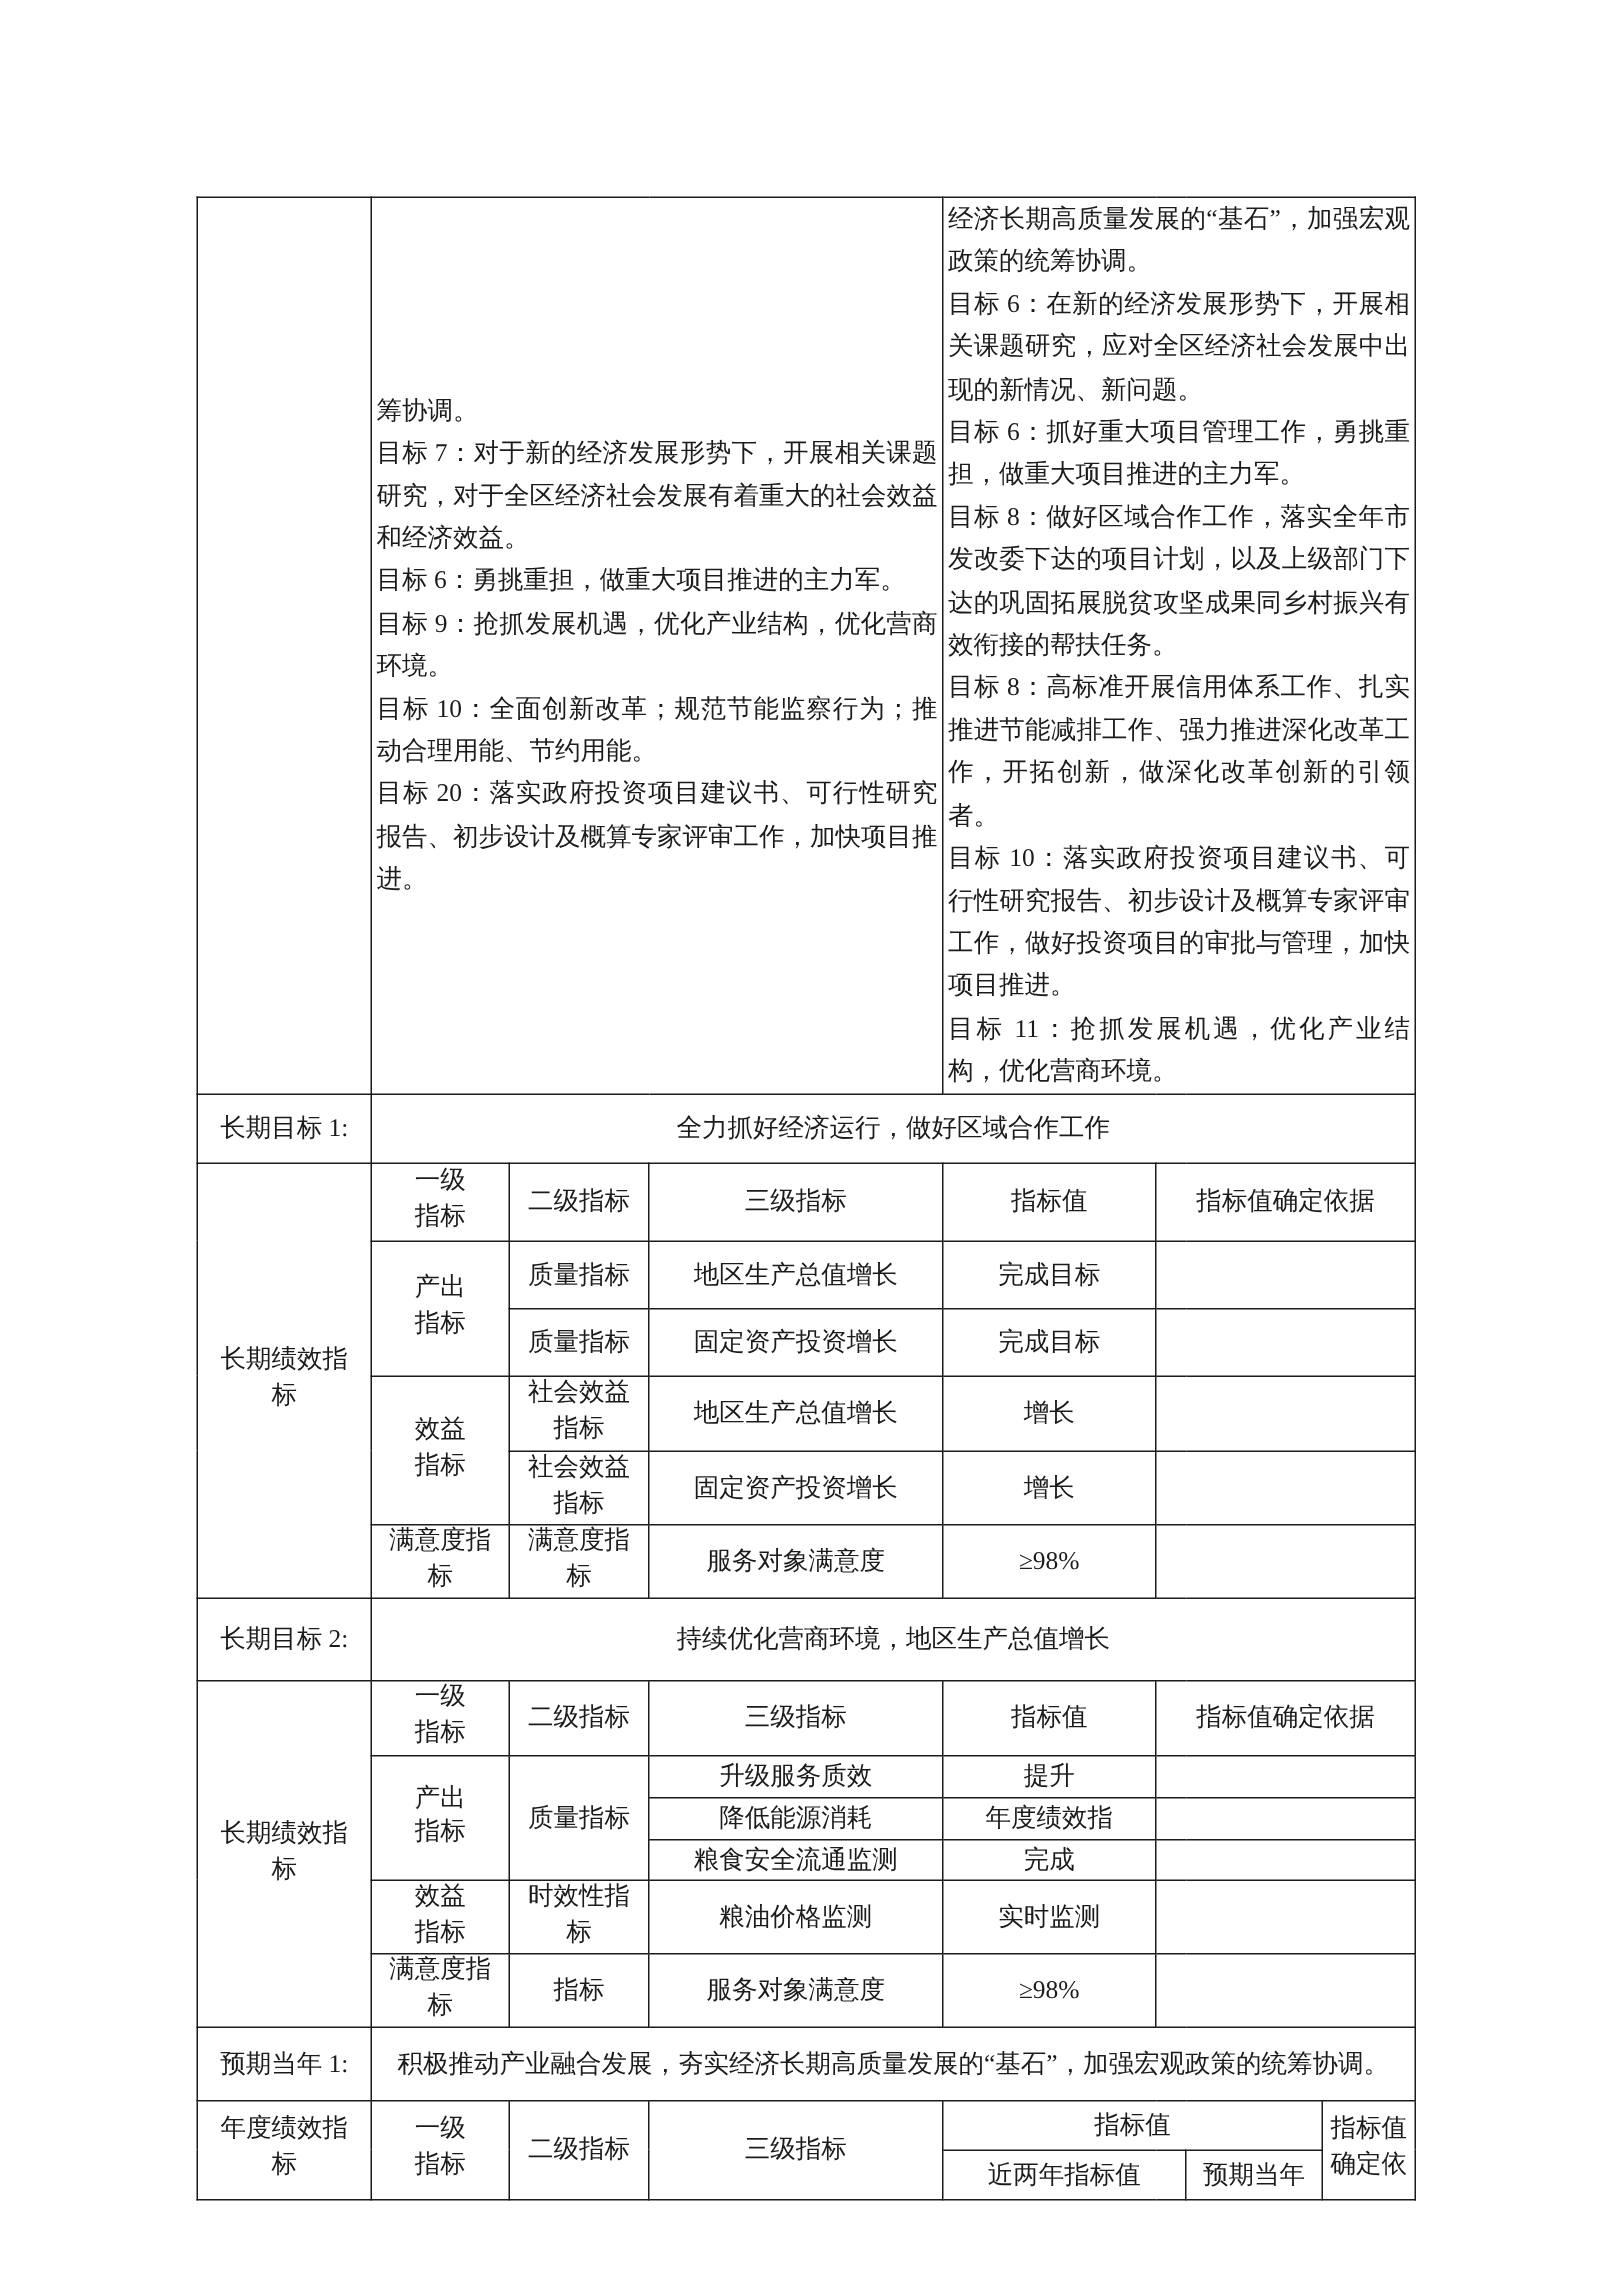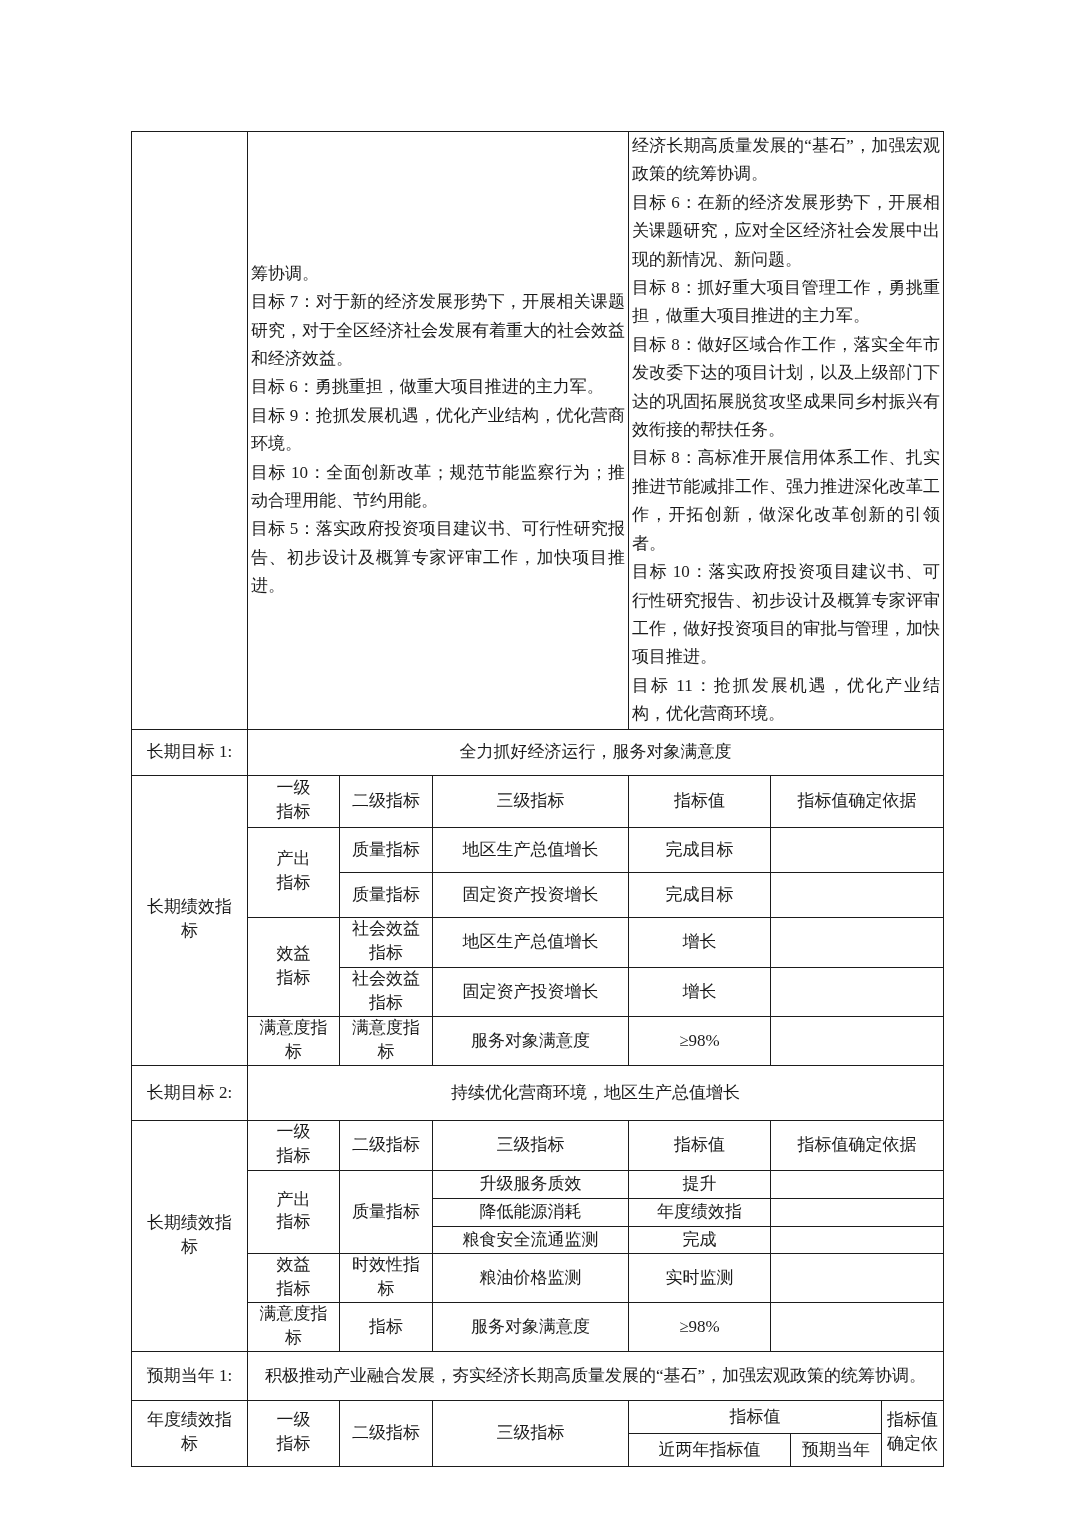--- a/index.html
+++ b/index.html
@@ -73,36 +73,36 @@
   <tbody>
 
     <tr style="height:517px">
       <td></td>
       <td colspan="3" class="txt">
         <p class="para">筹协调。</p>
         <p class="para">目标 7：对于新的经济发展形势下，开展相关课题研究，对于全区经济社会发展有着重大的社会效益和经济效益。</p>
         <p class="para">目标 6：勇挑重担，做重大项目推进的主力军。</p>
         <p class="para">目标 9：抢抓发展机遇，优化产业结构，优化营商环境。</p>
         <p class="para">目标 10：全面创新改革；规范节能监察行为；推动合理用能、节约用能。</p>
-        <p class="para">目标 5：落实政府投资项目建议书、可行性研究报告、初步设计及概算专家评审工作，加快项目推进。</p>
+        <p class="para">目标 20：落实政府投资项目建议书、可行性研究报告、初步设计及概算专家评审工作，加快项目推进。</p>
       </td>
       <td colspan="4" class="txt">
         <p class="para">经济长期高质量发展的“基石”，加强宏观政策的统筹协调。</p>
         <p class="para">目标 6：在新的经济发展形势下，开展相关课题研究，应对全区经济社会发展中出现的新情况、新问题。</p>
-        <p class="para">目标 8：抓好重大项目管理工作，勇挑重担，做重大项目推进的主力军。</p>
+        <p class="para">目标 6：抓好重大项目管理工作，勇挑重担，做重大项目推进的主力军。</p>
         <p class="para">目标 8：做好区域合作工作，落实全年市发改委下达的项目计划，以及上级部门下达的巩固拓展脱贫攻坚成果同乡村振兴有效衔接的帮扶任务。</p>
         <p class="para">目标 8：高标准开展信用体系工作、扎实推进节能减排工作、强力推进深化改革工作，开拓创新，做深化改革创新的引领者。</p>
         <p class="para">目标 10：落实政府投资项目建议书、可行性研究报告、初步设计及概算专家评审工作，做好投资项目的审批与管理，加快项目推进。</p>
         <p class="para">目标 11：抢抓发展机遇，优化产业结构，优化营商环境。</p>
       </td>
     </tr>
 
     <tr style="height:46px">
       <td class="lbl">长期目标 1:</td>
-      <td colspan="7" class="goal">全力抓好经济运行，服务对象满意度</td>
+      <td colspan="7" class="goal">全力抓好经济运行，做好区域合作工作</td>
     </tr>
 
     <tr style="height:52px">
       <td rowspan="6" class="pre">长期绩效指
 标</td>
       <td class="hdr pre">一级
 指标</td>
       <td class="hdr">二级指标</td>
       <td class="hdr">三级指标</td>
       <td class="hdr">指标值</td>

